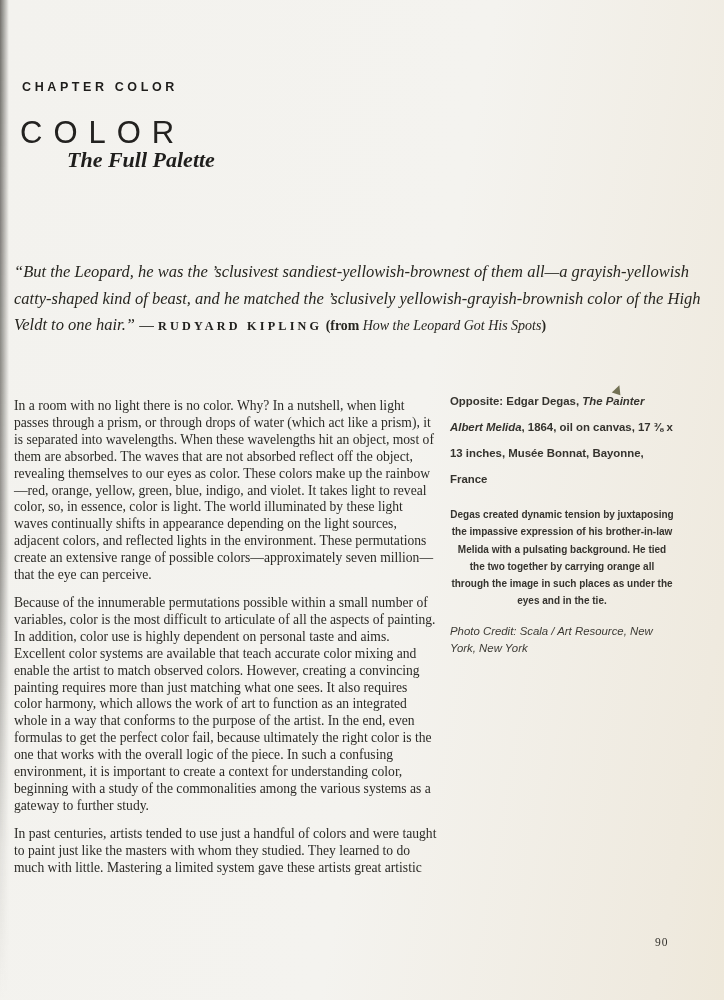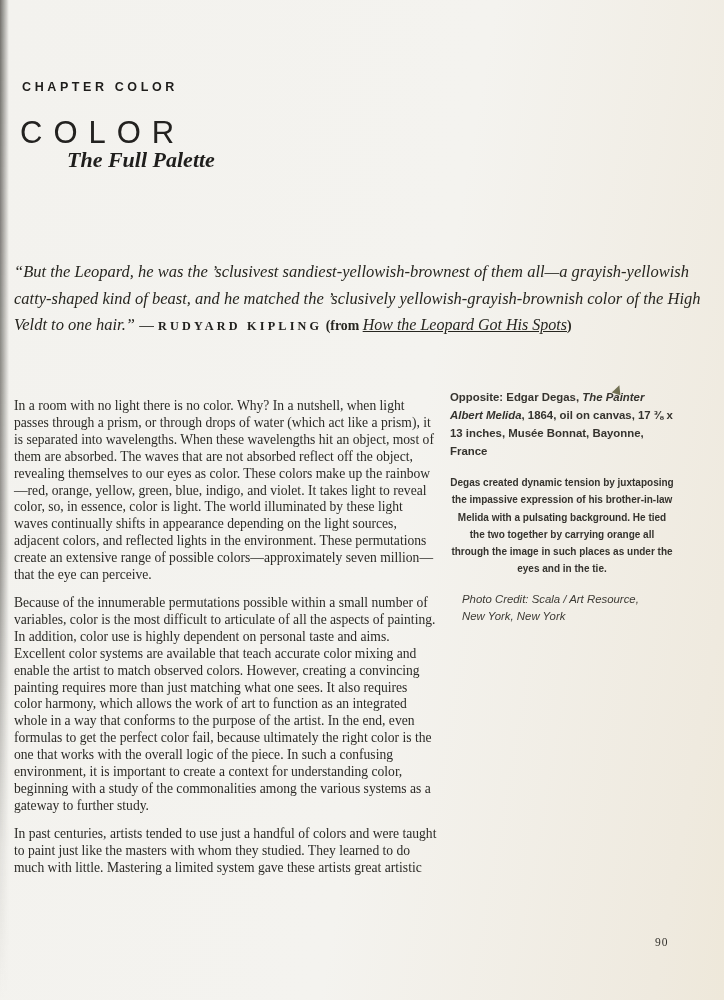--- a/index.html
+++ b/index.html
@@ -67,59 +67,59 @@
   .seg-italic { font-style: italic; }
   .seg-regular { font-style: normal; }
   .seg-smallcaps {
     font-style: normal;
     font-weight: 700;
     font-size: 12.2px;
     letter-spacing: 3.2px;
     color: #21201d;
   }
   .seg-paren { font-style: normal; font-size: 13.8px; font-weight: bold; }
-  .seg-title { font-style: italic; font-size: 16px; text-decoration: underline; }
+  .seg-title { font-style: italic; font-size: 14px; }
   .body-column {
     position: absolute;
     left: 14px; top: 398px;
     width: 424px;
   }
   .body-column p {
     margin: 0 0 11px 0;
     font-size: 13.6px;
     line-height: 16.9px;
     color: #2b2a26;
   }
   .sidebar {
     position: absolute;
     left: 450px; top: 388px;
     width: 224px;
     font-family: "Liberation Sans", sans-serif;
     color: #35332e;
   }
   .figure-caption {
     font-size: 11.4px;
-    line-height: 18px;
+    line-height: 26px;
     font-weight: 600;
     margin: 0 0 14px 0;
   }
   .figure-note {
     font-size: 10px;
     line-height: 17.3px;
     font-weight: 600;
     margin: 0 0 13px 0;
     text-align: center;
   }
   .photo-credit {
     font-size: 11.4px;
     line-height: 17.3px;
     font-style: italic;
     font-weight: 400;
     color: #3c3a34;
-    margin: 12px;
+    margin: 0;
   }
   .ink-speck {
     position: absolute;
     left: 613px; top: 385px;
     width: 0; height: 0;
     border-left: 5px solid transparent;
     border-right: 4px solid transparent;
     border-bottom: 9px solid rgba(92, 90, 58, 0.85);
     transform: rotate(18deg);
   }

